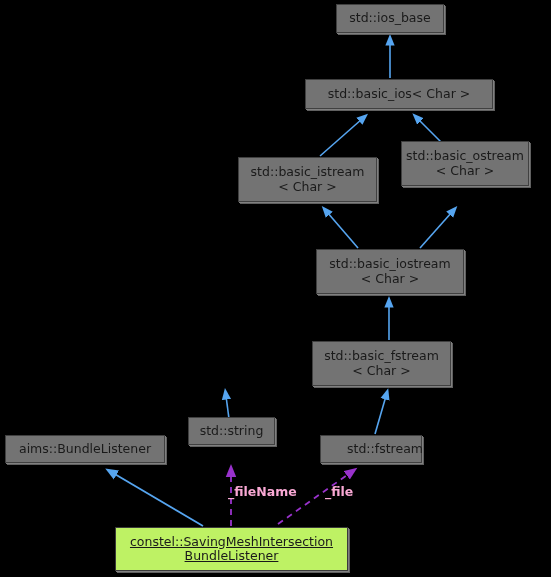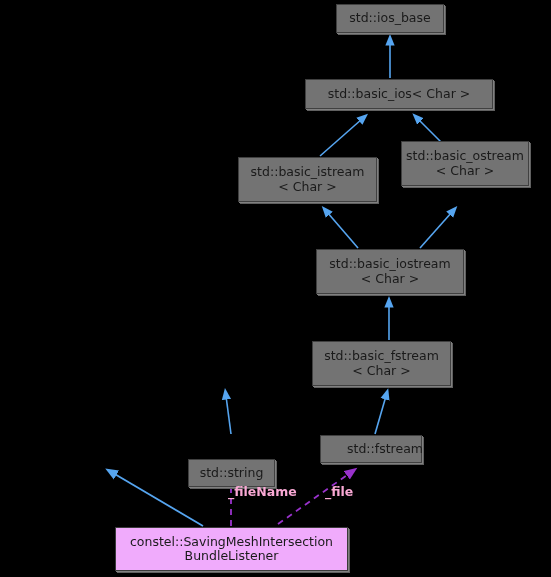--- a/index.html
+++ b/index.html
@@ -35,22 +35,23 @@
     justify-content: center;
     text-align: center;
     color: #1a1a1a;
     font-size: 12.5px;
     line-height: 14.5px;
     letter-spacing: 0px;
     white-space: pre-line;
     z-index: 5;
   }
   .node.current {
-    background: #f0abfc;
+    background: #bef264;
     border: 1px solid #3a3a3a;
+    text-decoration: underline;
   }
   .edge-label {
     position: absolute;
     color: #f9a8d4;
     font-size: 12.5px;
     line-height: 14px;
     font-weight: bold;
     white-space: nowrap;
     z-index: 6;
   }
@@ -102,22 +103,23 @@
   <div class="node" style="left:401px;top:141px;width:128px;height:45px;text-align:center;">std::basic_ostream
 &lt; Char &gt;</div>
 
   <div class="node" style="left:316px;top:249px;width:148px;height:45px;">std::basic_iostream
 &lt; Char &gt;</div>
 
 
   <div class="node" style="left:312px;top:341px;width:139px;height:45px;">std::basic_fstream
 &lt; Char &gt;</div>
 
+  <div class="node" style="left:5px;top:435px;width:160px;height:28px;">aims::BundleListener</div>
 
-  <div class="node" style="left:188px;top:459px;width:87px;height:28px;">std::string</div>
+  <div class="node" style="left:188px;top:417px;width:87px;height:28px;">std::string</div>
 
   <div class="node" style="left:320px;top:435px;width:102px;height:28px;padding-left:28px;">std::fstream</div>
 
   <div class="node current" style="left:115px;top:527px;width:233px;height:44px;">constel::SavingMeshIntersection
 BundleListener</div>
 
   <div class="edge-label" style="left:228px;top:485px;">_fileName</div>
 
   <div class="edge-label" style="left:325px;top:485px;">_file</div>
 </div>

